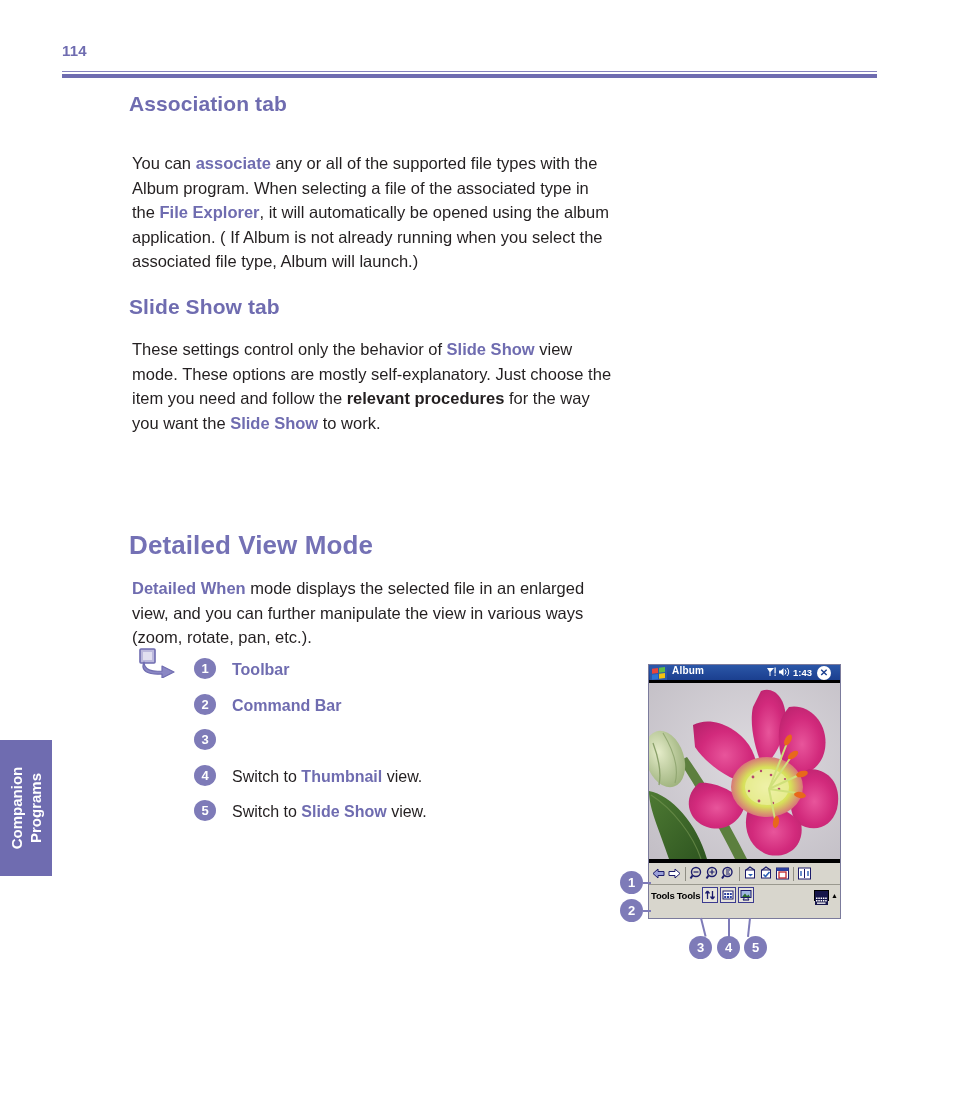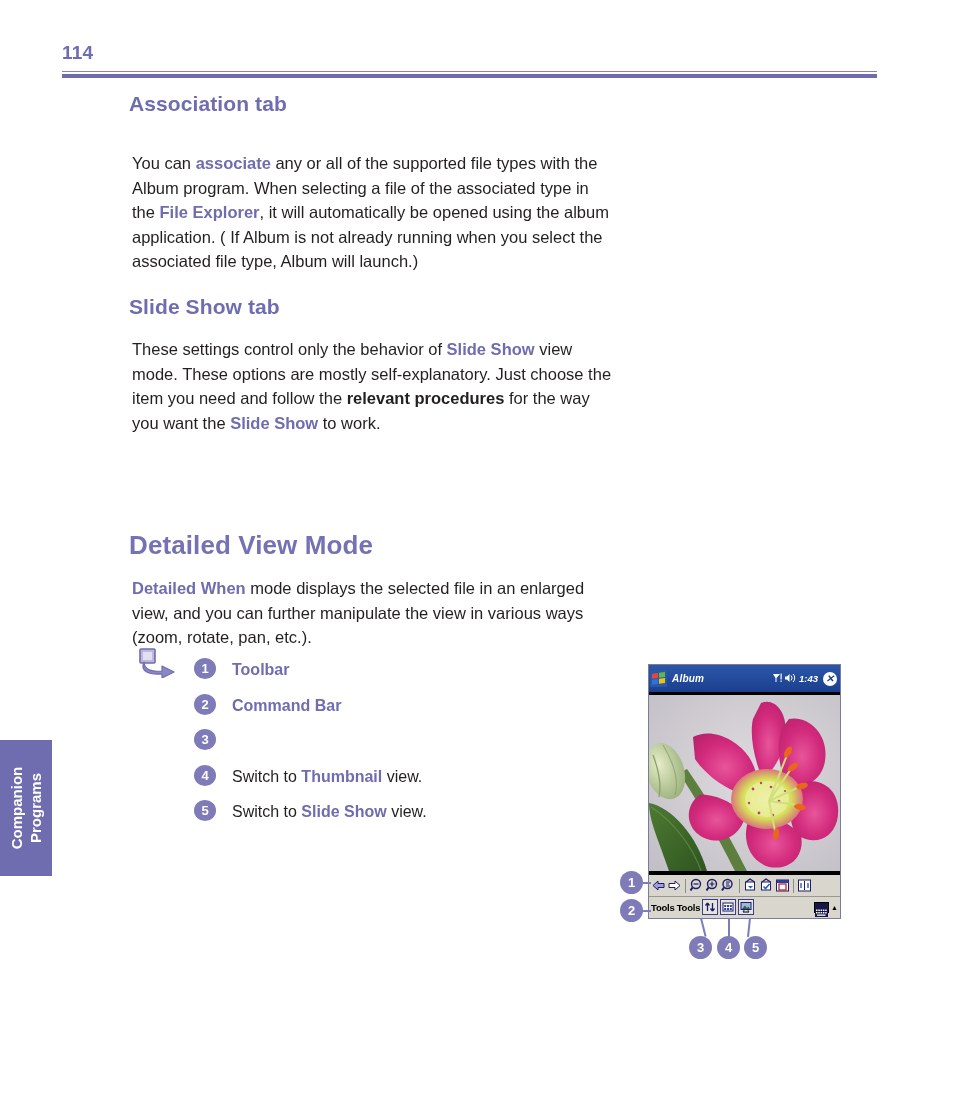--- a/index.html
+++ b/index.html
@@ -21,21 +21,21 @@
     position: absolute;
     left: 62px;
     top: 42px;
     width: 815px;
     height: 40px;
   }
   #page-number {
     position: absolute;
     left: 0;
     top: 0;
-    font-size: 19px;
+    font-size: 15px;
     font-weight: bold;
     color: #6f6cb0;
     letter-spacing: 0.2px;
   }
   #manual-title {
     position: absolute;
     left: 96px;
     top: 1px;
     font-size: 18px;
     font-weight: bold;
@@ -178,26 +178,24 @@
     left: 648px;
     top: 664px;
     width: 193px;
     height: 255px;
     border: 1px solid #7b7b9c;
     box-sizing: border-box;
     background: #d8d6cd;
   }
   #pda-titlebar {
     position: relative;
-    height: 27px;
+    height: 15px;
     background: linear-gradient(to bottom, #2b57a8 0%, #1b3f8f 100%);
     display: flex;
-    align-items: center;
     overflow: hidden;
-    font-style: italic;
   }
   #start-icon {
     width: 17px;
     height: 17px;
     margin-left: 1px;
     flex: none;
     position: relative;
   }
   #pda-app-title {
     color: #ffffff;
@@ -205,21 +203,21 @@
     font-weight: bold;
     margin-left: 5px;
     letter-spacing: 0.2px;
     flex: none;
   }
   #pda-status {
     margin-left: auto;
     display: flex;
     align-items: center;
     gap: 3px;
-    padding-right: 3px;
+    padding-right: 9px;
   }
   .status-ico {
     color: #ffffff;
     font-size: 9px;
     font-weight: bold;
     line-height: 1;
   }
   #pda-clock {
     color: #ffffff;
     font-size: 9.5px;

